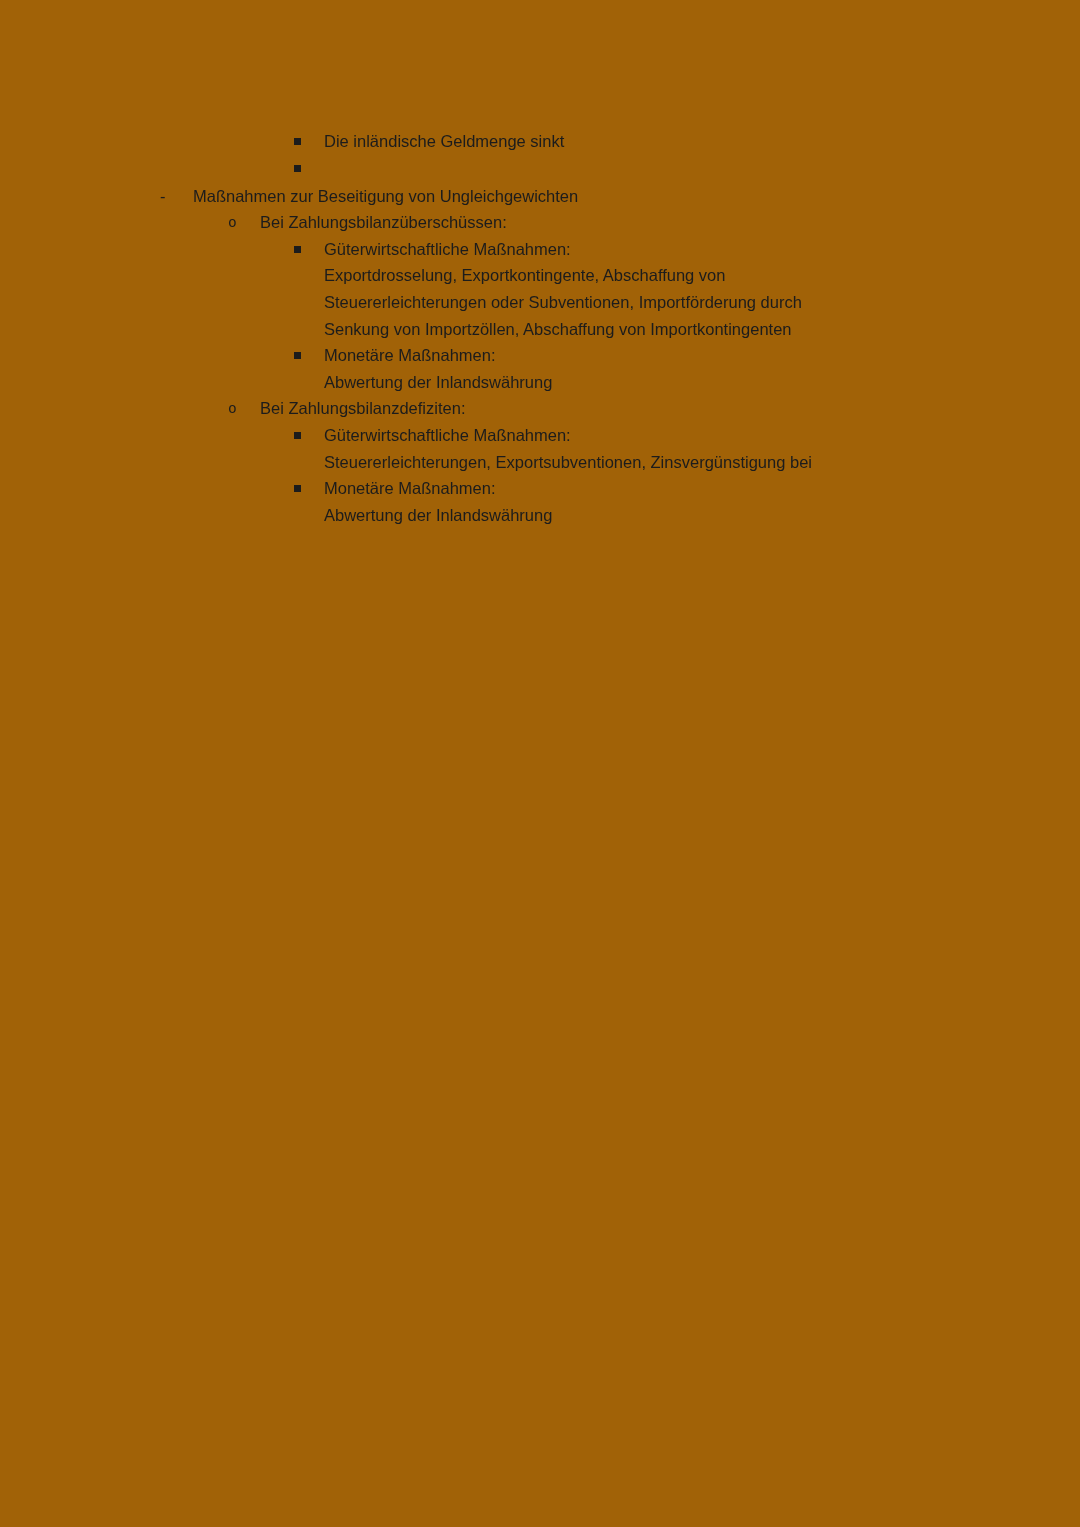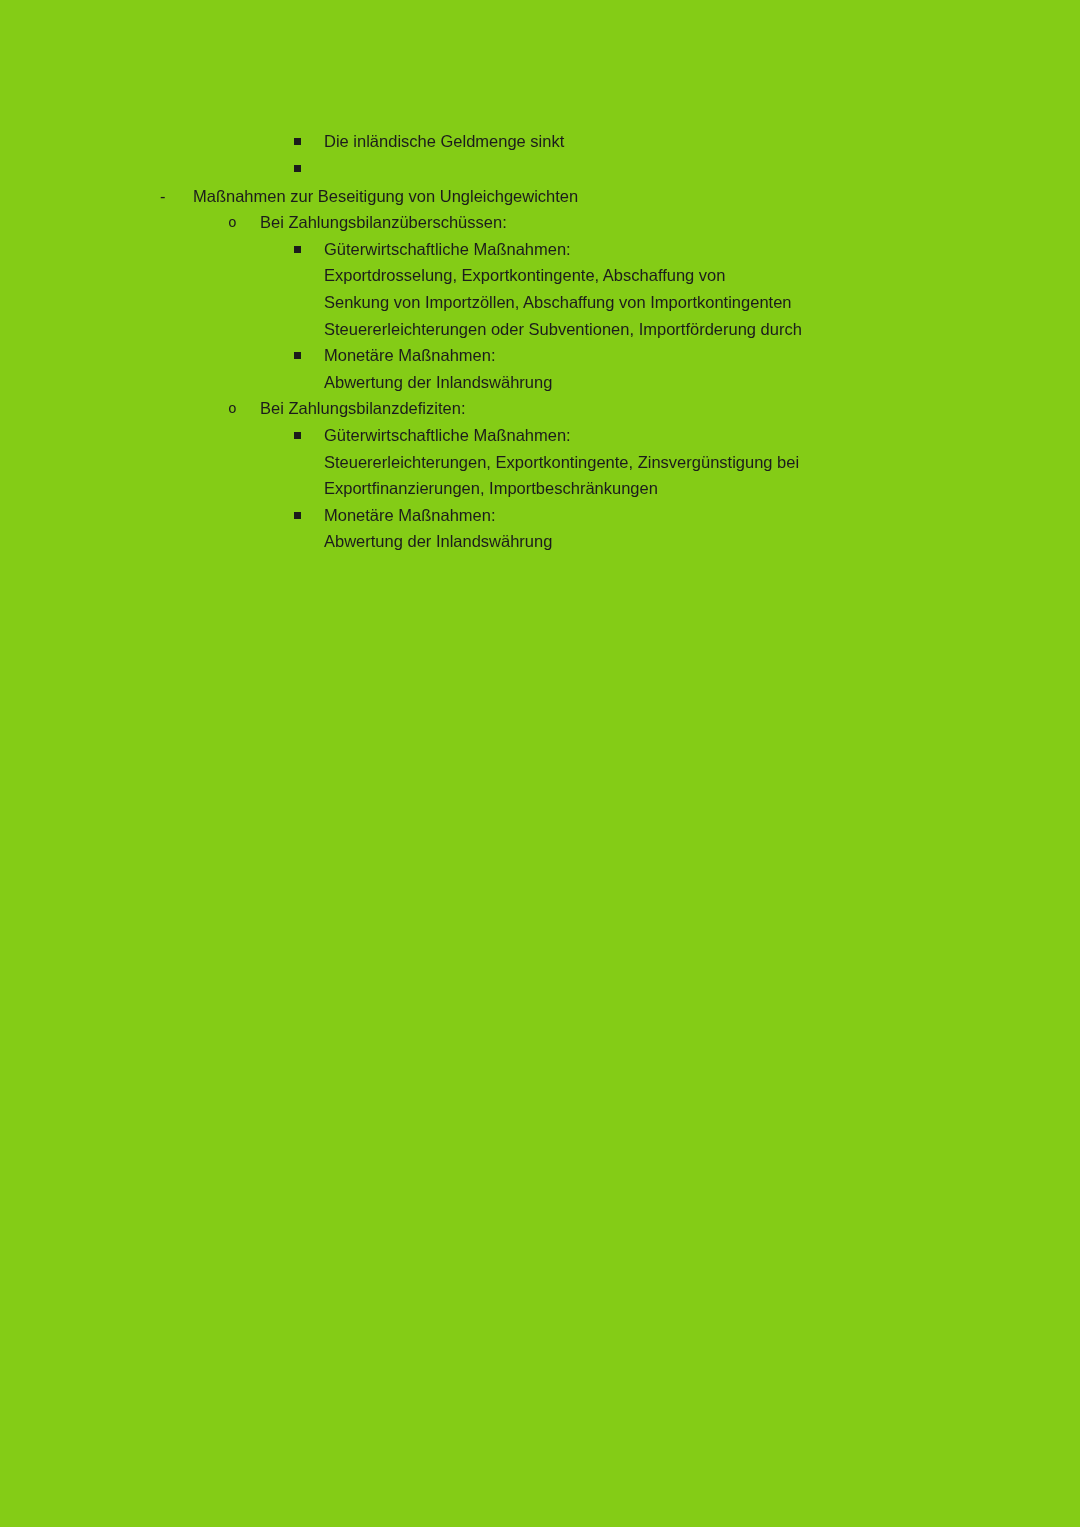--- a/index.html
+++ b/index.html
@@ -11,21 +11,21 @@
     height: 1527px;
     background: #ffffff;
     font-family: "Liberation Sans", sans-serif;
     color: #1c1c1c;
     overflow: hidden;
   }
   .page {
     position: relative;
     width: 1080px;
     height: 1527px;
-    background: #84cc16;
+    background: #a16207;
   }
   .content {
     position: absolute;
     top: 128px;
     left: 0;
     width: 1080px;
   }
   .line {
     position: relative;
     font-size: 16.5px;
@@ -65,24 +65,23 @@
 
 <div class="page">
   <div class="content">
       <div class="line level-3"><span class="marker marker-square"></span><span class="text">Die inländische Geldmenge sinkt</span></div>
       <div class="line level-3"><span class="marker marker-square"></span></div>
       <div class="spacer"></div>
       <div class="line level-1"><span class="marker marker-dash">-</span><span class="text">Maßnahmen zur Beseitigung von Ungleichgewichten</span></div>
       <div class="line level-2"><span class="marker marker-circle">o</span><span class="text">Bei Zahlungsbilanzüberschüssen:</span></div>
       <div class="line level-3"><span class="marker marker-square"></span><span class="text">Güterwirtschaftliche Maßnahmen:</span></div>
       <div class="line level-3"><span class="text">Exportdrosselung, Exportkontingente, Abschaffung von</span></div>
+      <div class="line level-3"><span class="text">Steuererleichterungen oder Subventionen, Importförderung durch</span></div>
       <div class="line level-3"><span class="text">Senkung von Importzöllen, Abschaffung von Importkontingenten</span></div>
-      <div class="line level-3"><span class="text">Steuererleichterungen oder Subventionen, Importförderung durch</span></div>
       <div class="line level-3"><span class="marker marker-square"></span><span class="text">Monetäre Maßnahmen:</span></div>
       <div class="line level-3"><span class="text">Abwertung der Inlandswährung</span></div>
       <div class="line level-2"><span class="marker marker-circle">o</span><span class="text">Bei Zahlungsbilanzdefiziten:</span></div>
       <div class="line level-3"><span class="marker marker-square"></span><span class="text">Güterwirtschaftliche Maßnahmen:</span></div>
-      <div class="line level-3"><span class="text">Steuererleichterungen, Exportkontingente, Zinsvergünstigung bei</span></div>
-      <div class="line level-3"><span class="text">Exportfinanzierungen, Importbeschränkungen</span></div>
+      <div class="line level-3"><span class="text">Steuererleichterungen, Exportsubventionen, Zinsvergünstigung bei</span></div>
       <div class="line level-3"><span class="marker marker-square"></span><span class="text">Monetäre Maßnahmen:</span></div>
       <div class="line level-3"><span class="text">Abwertung der Inlandswährung</span></div>
     </div>
 </div>
 
 </body></html>

